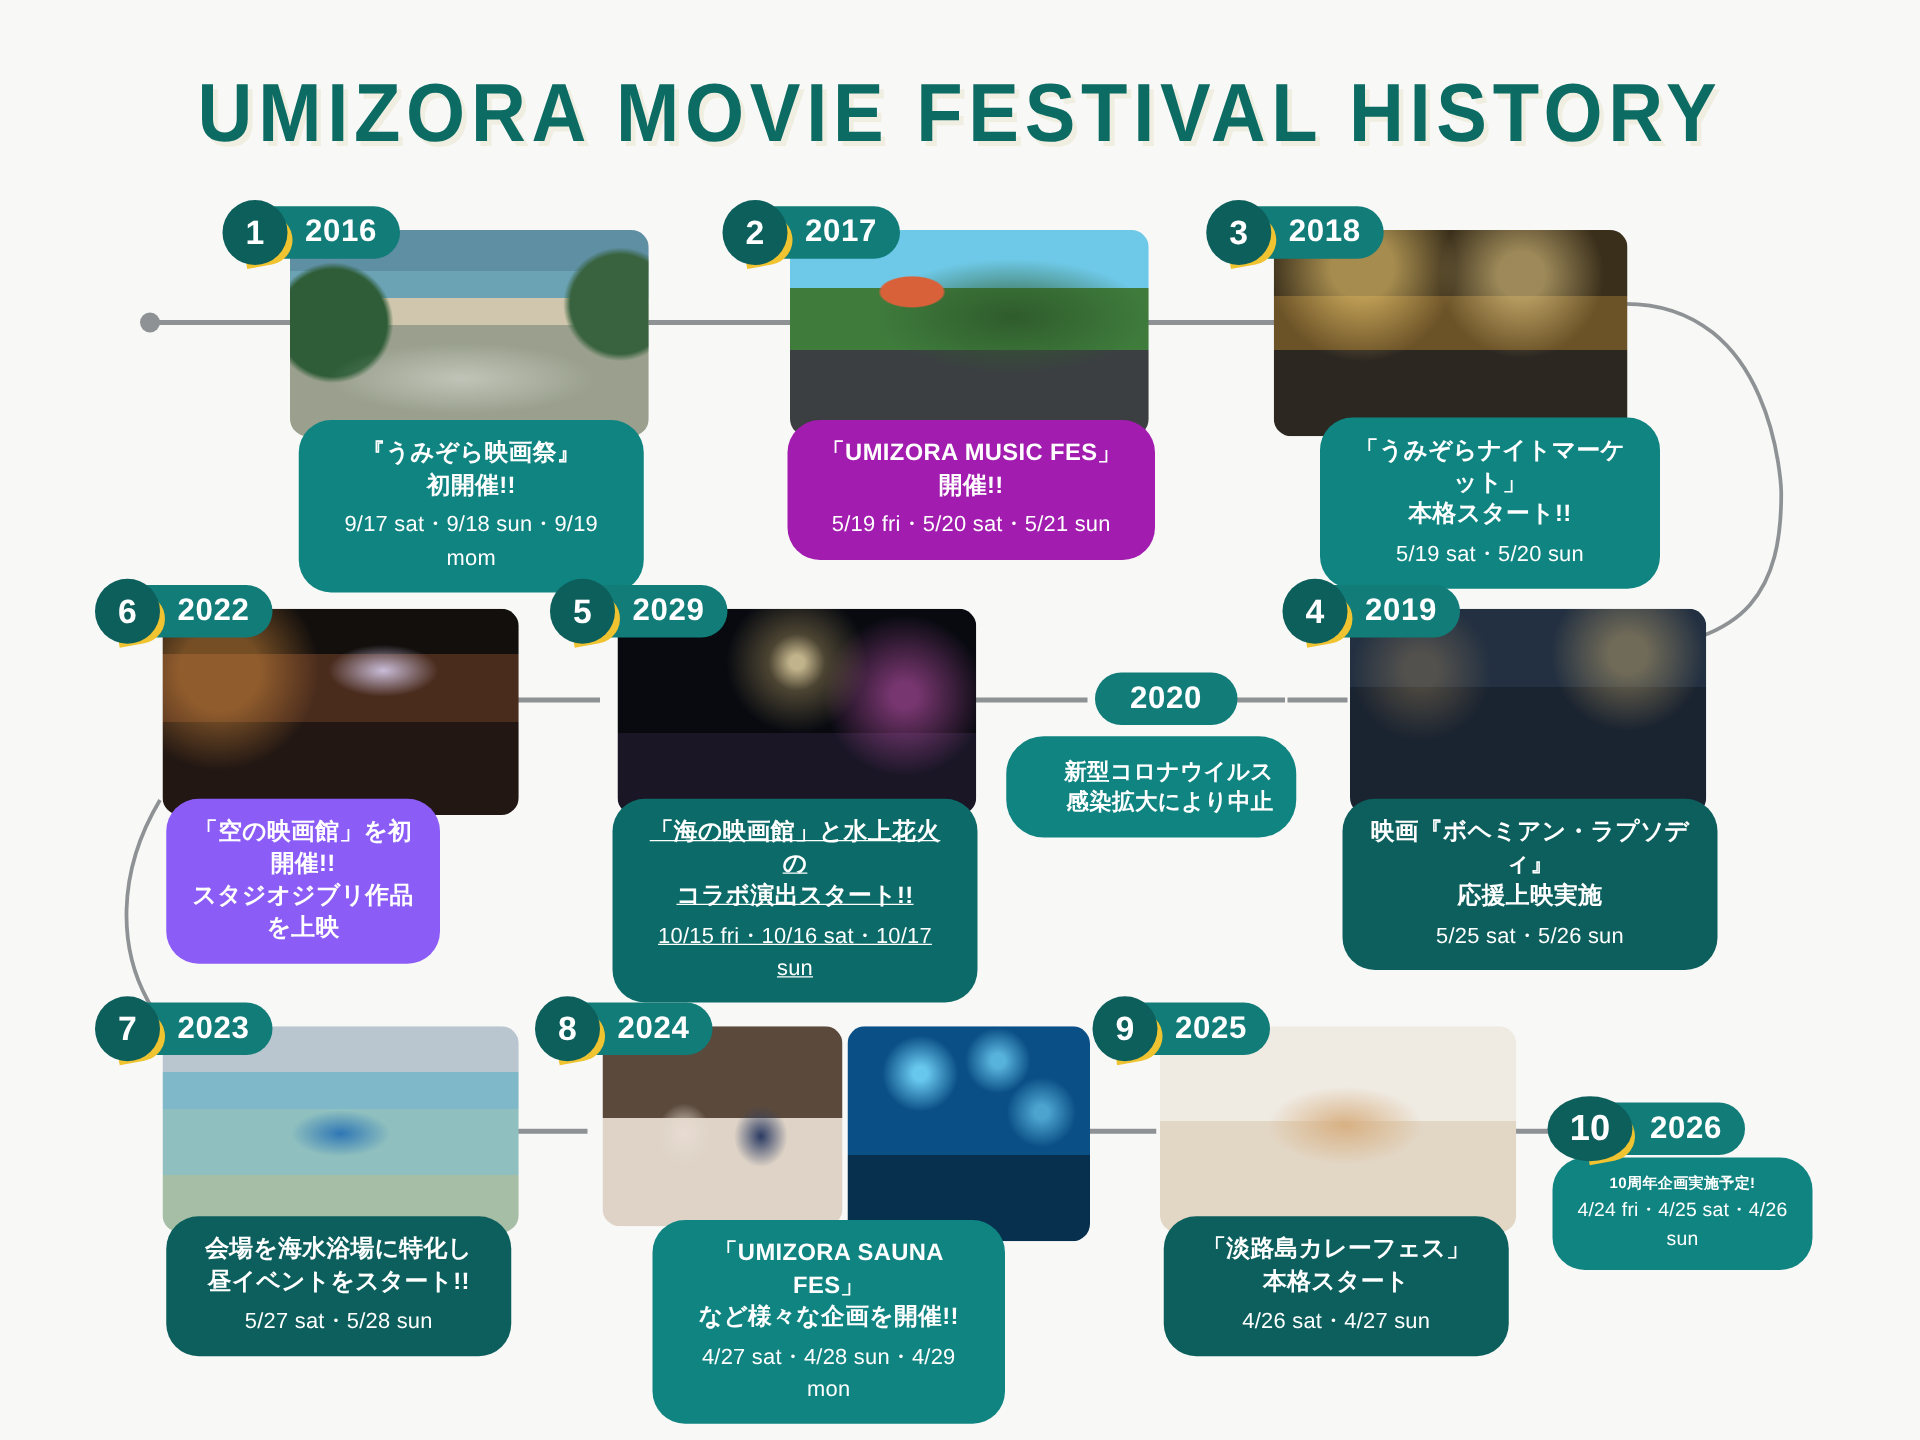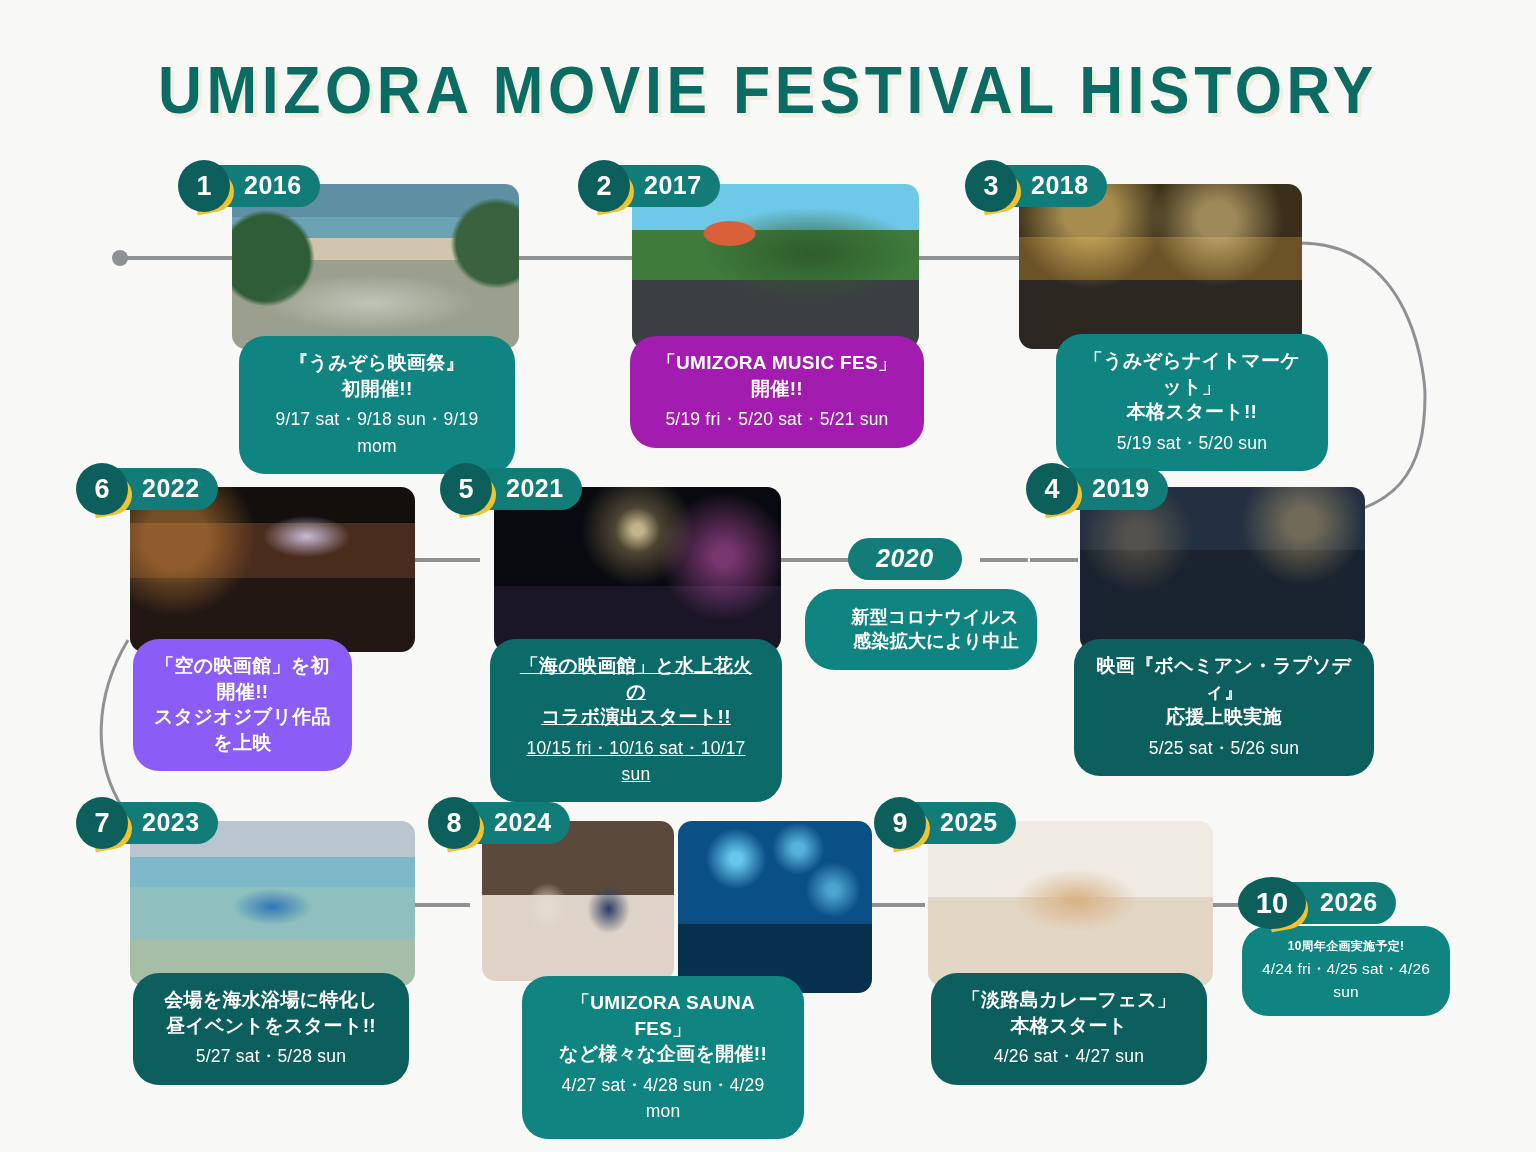--- a/index.html
+++ b/index.html
@@ -311,35 +311,35 @@
     </div>
   </div>
 
   <div class="node" style="left:440px; top:466px;">
     <div class="badge">
       <div class="badge-circle-wrap">
         <div class="comma"></div>
         <div class="badge-circle">5</div>
       </div>
       <div class="badge-pill">
-        <span class="badge-year">2021</span>
+        <span class="badge-year">2029</span>
       </div>
     </div>
     <div class="photos" style="left:54px; top:21px;">
       <div class="photo ph-2021" style="width:287px; height:165px;"></div>
     </div>
     <div class="caption" style="left:50px; top:173px; width:292px; background:#0c6b68;text-decoration:underline;">
       <div class="cap-line">「海の映画館」と水上花火の</div>
       <div class="cap-line">コラボ演出スタート!!</div>
       <div class="cap-dates">10/15 fri・10/16 sat・10/17 sun</div>
     </div>
   </div>
 
   <div class="node" style="left:805px; top:538px;">
-    <div class="year-only-pill" style="left:43px; top:0;font-style:italic;">
+    <div class="year-only-pill" style="left:71px; top:0;">
       <span class="badge-year">2020</span>
     </div>
     <div class="caption small-caption" style="left:0; top:51px; width:232px; background:#0f8481; border-radius:30px; padding:16px 18px;">
       <div class="cap-line">新型コロナウイルス</div>
       <div class="cap-line">感染拡大により中止</div>
     </div>
   </div>
 
   <div class="node" style="left:1026px; top:466px;">
     <div class="badge">

